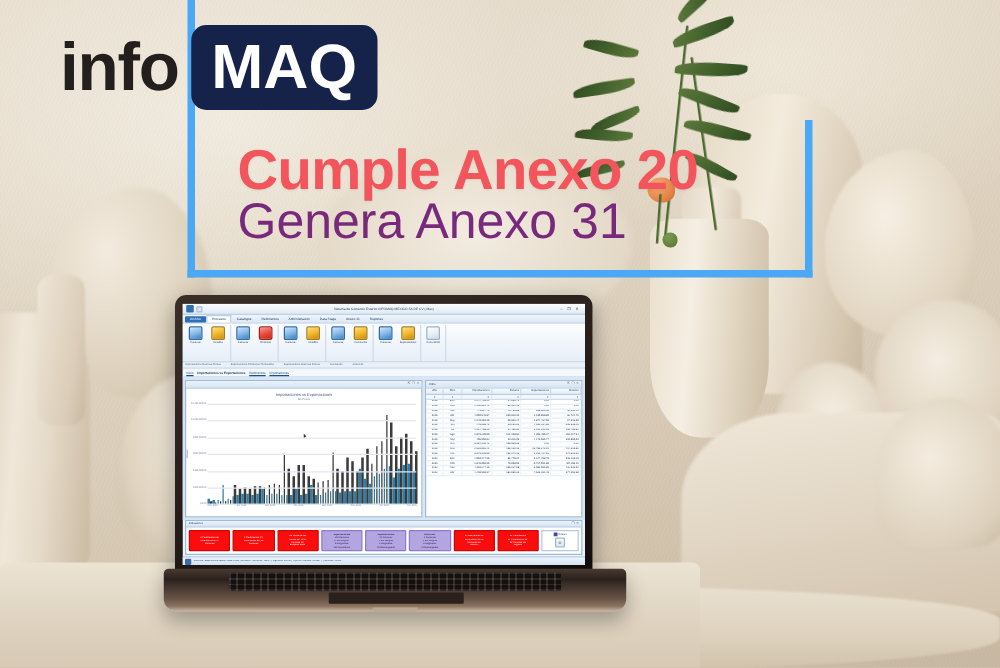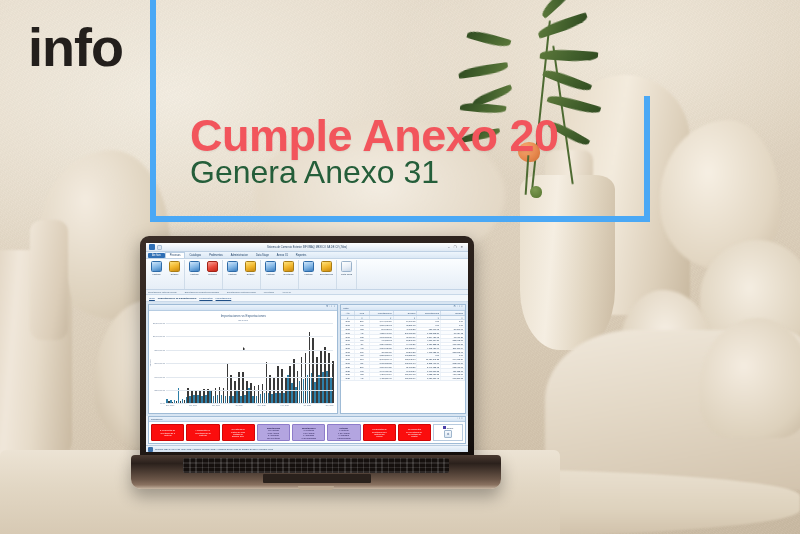--- a/index.html
+++ b/index.html
@@ -139,21 +139,21 @@
     filter:blur(.3px);
   }
 
   
   .frame-line { position:absolute; background:#4aa8f5; }
   #frame-v { left:150px; top:0; width:6px; height:222px; }
   #frame-h { left:150px; top:216px; width:500px; height:6px; }
   #frame-v2 { left:644px; top:96px; width:6px; height:126px; }
 
   
-  #logo { position:absolute; left:28px; top:20px; display:flex; align-items:center; gap:0px; }
+  #logo { position:absolute; left:48px; top:20px; display:flex; align-items:center; gap:0px; }
   #logo-info {
     font-size:54px; font-weight:bold; color:#231f1c;
     letter-spacing:-1px; line-height:1;
   }
   #logo-maq-box {
     background:#15234a; border-radius:12px;
     padding:8px 16px 10px 16px; margin-left:10px;
   }
   #logo-maq {
     font-size:50px; font-weight:bold; color:#ffffff;
@@ -161,21 +161,21 @@
   }
 
   
   #headline { position:absolute; left:190px; top:112px; }
   #headline-main {
     font-size:45px; font-weight:bold; color:#f2555c;
     letter-spacing:-0.5px; line-height:1.05;
     text-shadow:0 1px 2px rgba(0,0,0,.08);
   }
   #headline-sub {
-    font-size:32px; font-weight:300; color:#14532d;
+    font-size:40px; font-weight:300; color:#701a75;
     letter-spacing:0px; line-height:1.1; margin-top:-4px;
     opacity:.92;
   }
 
   
   #laptop { position:absolute; left:131px; top:236px; width:370px; height:268px; }
   #lid {
     position:absolute; left:9px; top:0; width:334px; height:224px;
     background:linear-gradient(160deg,#3a2e28,#221a16 60%,#120d0b);
     border-radius:9px 9px 3px 3px;
@@ -419,20 +419,23 @@
     <div class="stem" style="left:56px;top:155px;width:1.6px;height:40px;transform:rotate(4deg);"></div>
   </div>
 </div>
 
 <div class="frame-line" id="frame-v"></div>
 <div class="frame-line" id="frame-h"></div>
 <div class="frame-line" id="frame-v2"></div>
 
 <div id="logo">
   <div id="logo-info">info</div>
+  <div id="logo-maq-box">
+    <div id="logo-maq">MAQ</div>
+  </div>
 </div>
 
 <div id="headline">
   <div id="headline-main">Cumple Anexo 20</div>
   <div id="headline-sub">Genera Anexo 31</div>
 </div>
 
 <div id="laptop">
   <div id="lid">
     <div id="screen">

